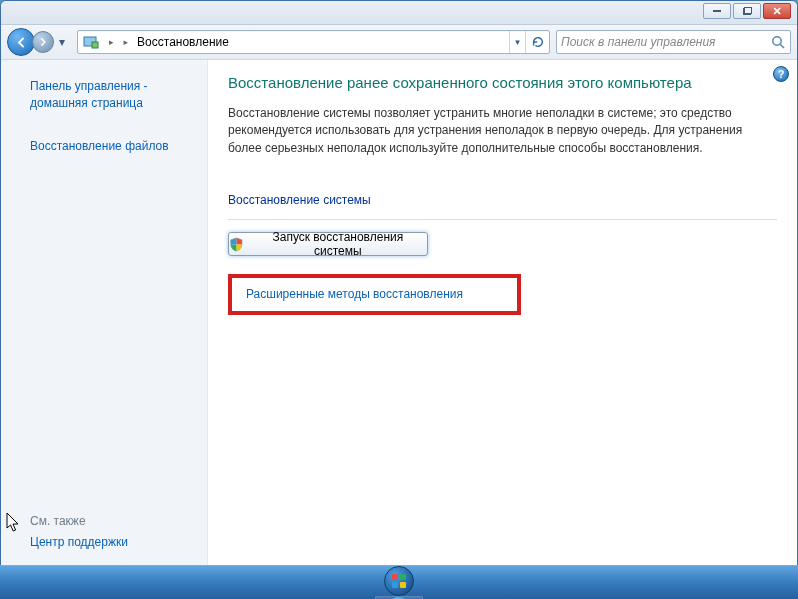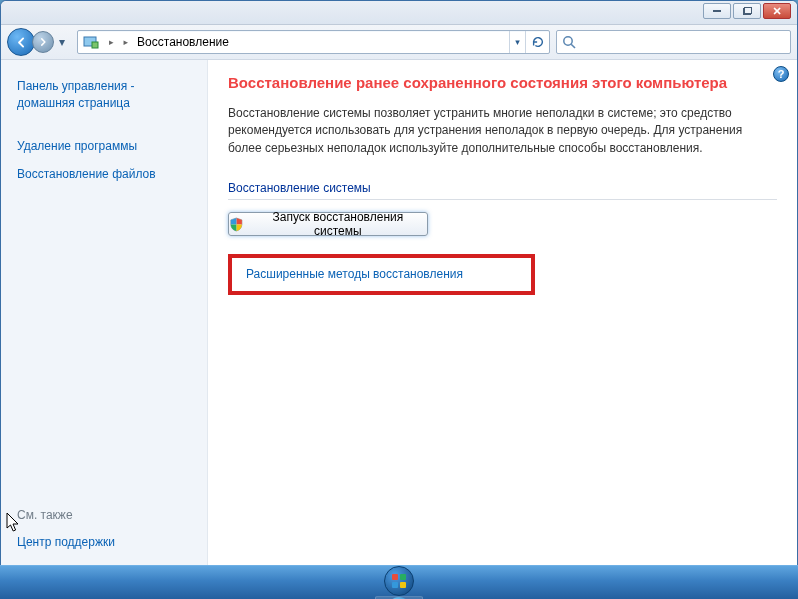--- a/index.html
+++ b/index.html
@@ -76,54 +76,54 @@
   .searchbox input { flex:1; border:none; outline:none; font-size:12px; color:#000; font-style:italic;}
   .searchbox input::placeholder { color:#888; font-style:italic;}
   .search-icon { color:#5c87b2; width:16px; height:16px; }
 
   
   .body-wrap {
     display:flex; height: calc(100% - 59px);
   }
   .sidebar {
     width:207px; background:#f1f5fa; border-right:1px solid #e2e8ef;
-    padding:12px 16px; display:flex; flex-direction:column;
+    padding:12px 29px; display:flex; flex-direction:column;
   }
   .main {
     flex:1; background:#fff; padding: 14px 20px 10px 20px; position:relative;
   }
   .nav-link { color:#0a62b5; cursor:pointer; text-decoration:none; line-height:1.4; }
   .sidebar .nav-link { display:block; margin: 6px 0;}
   .sidebar-title { color:#0a62b5; margin-bottom:4px; }
   .sidebar-gap { flex:1; }
-  .see-also { color:#707c88; margin-top:12px; margin-bottom:6px;}
-
-  h1.page-title { color:#ef4444; font-size:15px; font-weight:bold; margin-bottom:14px;}
-  .desc { color:#333; line-height:1.45; margin-bottom:24px; }
+  .see-also { color:#707c88; margin-top:12px; }
+
+  h1.page-title { color:#0f766e; font-size:15px; font-weight:normal; margin-bottom:14px;}
+  .desc { color:#333; line-height:1.45; margin-bottom:36px; }
   .section-head {
     color:#003399; font-size:12px; font-weight:normal;
-    border-bottom:1px solid #d9dee5; padding-bottom:4px; margin-bottom:12px;
+    border-bottom:1px solid #d9dee5; padding-bottom:12px; margin-bottom:12px;
     width:100%;
   }
   .section-row { display:flex; gap:20px; margin-bottom:18px;}
   .section-text { flex:1; color:#333; line-height:1.45;}
   .action-box { }
   .sysrestore-btn {
     width:200px; height:24px;
     background: linear-gradient(to bottom, #fefefe, #e8eef6);
     border:1px solid #8a9bab; border-radius:3px;
     display:flex; align-items:center; justify-content:center;
     gap:5px; font-size:12px; color:#000;
     box-shadow: 0 0 4px rgba(60,140,220,0.5);
   }
   .shield-ico { width:15px; height:15px; }
   
   .adv-link-box {
     display:inline-block;
-    padding: 8px 68px 8px 14px;
+    padding: 8px 54px 8px 14px;
     border: 4px solid #d31f1f;
   }
   
   
   .help-icon {
     position:absolute; right:8px; top:6px;
     width:16px; height:16px; border-radius:50%;
     background: radial-gradient(circle at 35% 30%, #7fbef2, #1566b3);
     color:#fff; font-weight:bold; font-size:11px;
     display:flex; align-items:center; justify-content:center;
@@ -233,35 +233,35 @@
       <div class="crumb-dd">▾</div>
       <div class="crumb-refresh">
         <svg width="14" height="14" viewBox="0 0 16 16">
             <path d="M3 8a5 5 0 1 1 2 4" stroke="#2a65a0" stroke-width="1.6" fill="none"></path>
             <path d="M3 12l0-4 4 0" stroke="#2a65a0" stroke-width="1.6" fill="none"></path>
           </svg>
       </div>
     </div>
 
     <div class="searchbox">
+      <input type="text" placeholder="Поиск в панели управления" style="">
       <svg class="search-icon" viewBox="0 0 16 16">
           <circle cx="7" cy="7" r="4.2" stroke="#5c87b2" stroke-width="1.5" fill="none"></circle>
           <line x1="10.2" y1="10.2" x2="14" y2="14" stroke="#5c87b2" stroke-width="1.6"></line>
         </svg>
     </div>
   </div>
 
   <div class="body-wrap">
     <div class="sidebar">
       <a class="nav-link sidebar-title">
         <span>Панель управления -</span><br>
         <span>домашняя страница</span>
       </a>
       <div style="height:14px;"></div>
-      <a class="nav-link">Удаление программы</a>
       <a class="nav-link">Восстановление файлов</a>
       <div class="sidebar-gap"></div>
       <div class="see-also">См. также</div>
       <a class="nav-link">Центр поддержки</a>
     </div>
 
     <div class="main">
       <div class="help-icon">?</div>
       
       <h1 class="page-title">Восстановление ранее сохраненного состояния этого компьютера</h1>

